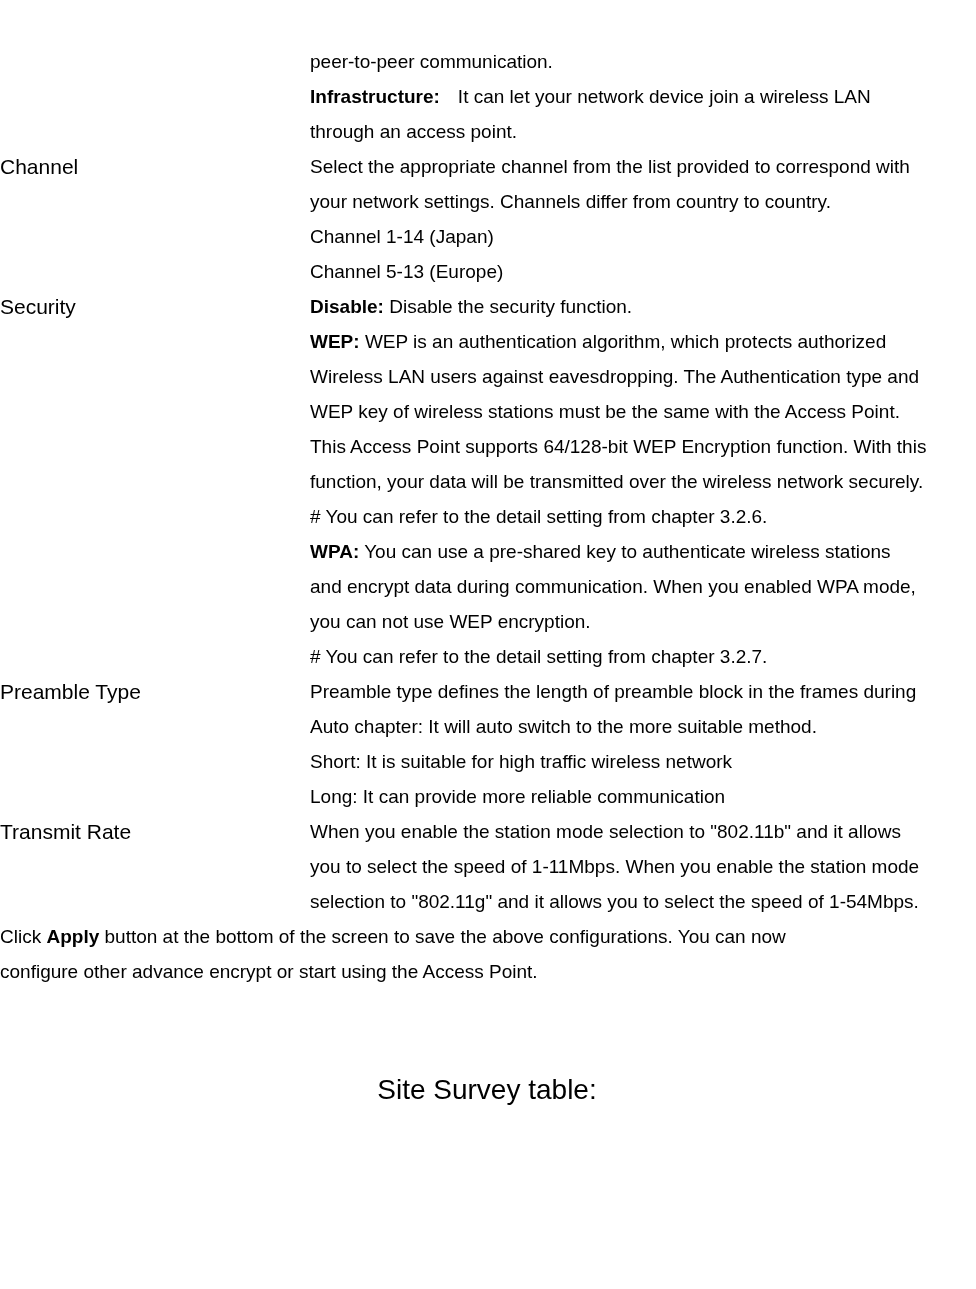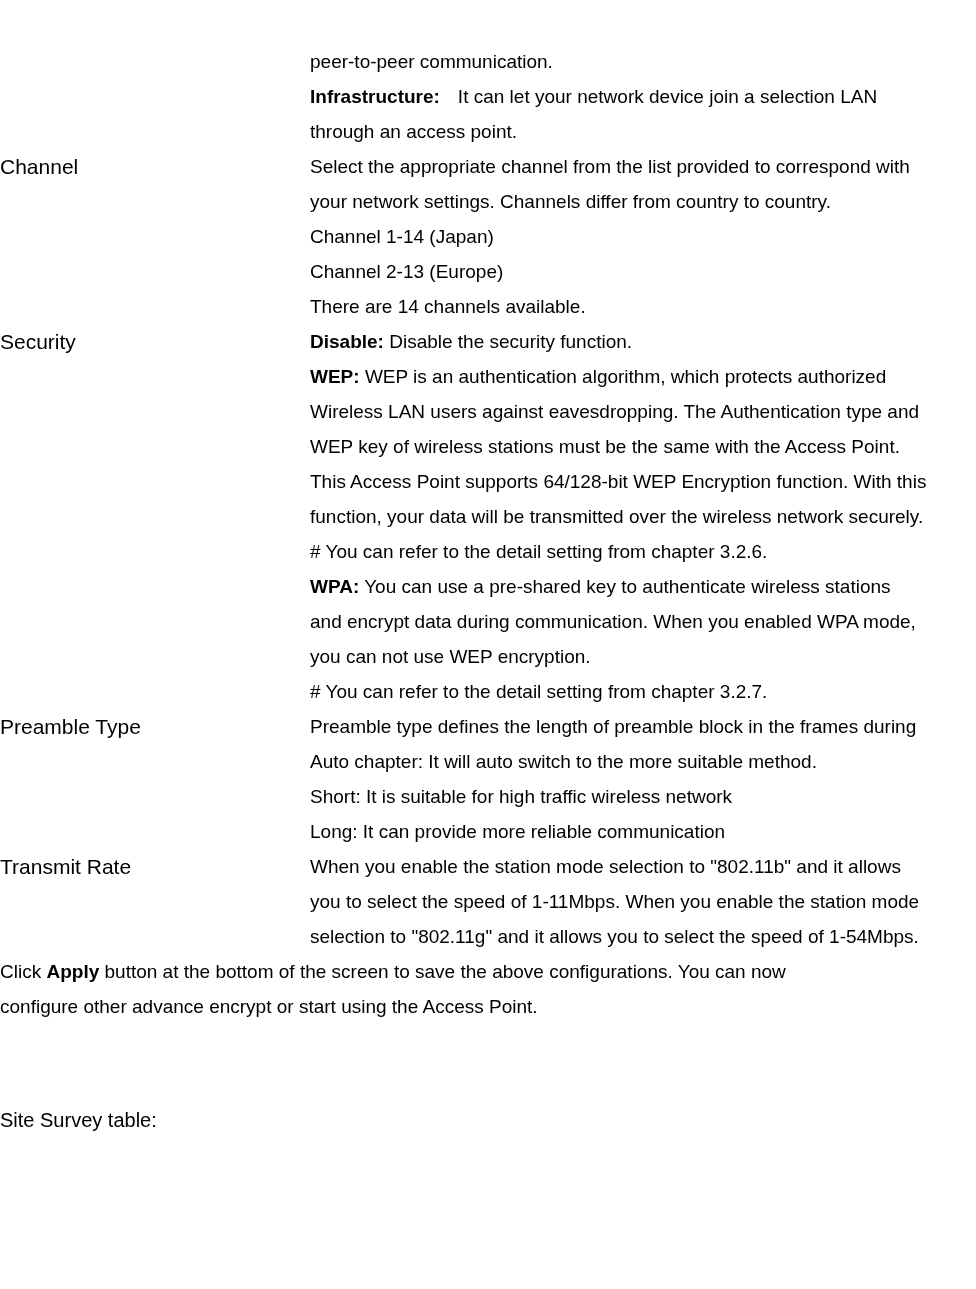--- a/index.html
+++ b/index.html
@@ -34,66 +34,63 @@
     }
     .bold {
       font-weight: bold;
     }
     .footer-text {
       font-size: 19px;
       line-height: 35px;
       padding-left: 0;
     }
     .section-header {
-      font-size: 20px;
+      font-size: 28px;
       margin-top: 85px;
       padding-left: 0;
+      text-align: center;
     }
     .gap-small {
       display: inline-block;
       width: 18px;
     }
   </style>
 </head>
 <body>
 
 <div class="page">
 
   <div id="rows-container">
       <div class="row">
         <div class="label-col"></div>
         <div class="desc-col"><span>peer-to-peer communication.</span></div>
       </div>
       <div class="row">
         <div class="label-col"></div>
-        <div class="desc-col"><span class="bold">Infrastructure:</span><span class="gap-small"></span><span>It can let your network device join a selection LAN</span></div>
+        <div class="desc-col"><span class="bold">Infrastructure:</span><span class="gap-small"></span><span>It can let your network device join a wireless LAN</span></div>
       </div>
       <div class="row">
         <div class="label-col"></div>
         <div class="desc-col"><span>through an access point.</span></div>
       </div>
       <div class="row">
         <div class="label-col">Channel</div>
         <div class="desc-col"><span>Select the appropriate channel from the list provided to correspond with</span></div>
       </div>
       <div class="row">
         <div class="label-col"></div>
         <div class="desc-col"><span>your network settings. Channels differ from country to country.</span></div>
       </div>
       <div class="row">
         <div class="label-col"></div>
         <div class="desc-col"><span>Channel 1-14 (Japan)</span></div>
       </div>
       <div class="row">
         <div class="label-col"></div>
-        <div class="desc-col"><span>Channel 2-13 (Europe)</span></div>
-      </div>
-      <div class="row">
-        <div class="label-col"></div>
-        <div class="desc-col"><span>There are 14 channels available.</span></div>
+        <div class="desc-col"><span>Channel 5-13 (Europe)</span></div>
       </div>
       <div class="row">
         <div class="label-col">Security</div>
         <div class="desc-col"><span class="bold">Disable:</span><span> Disable the security function.</span></div>
       </div>
       <div class="row">
         <div class="label-col"></div>
         <div class="desc-col"><span class="bold">WEP:</span><span> WEP is an authentication algorithm, which protects authorized</span></div>
       </div>
       <div class="row">

